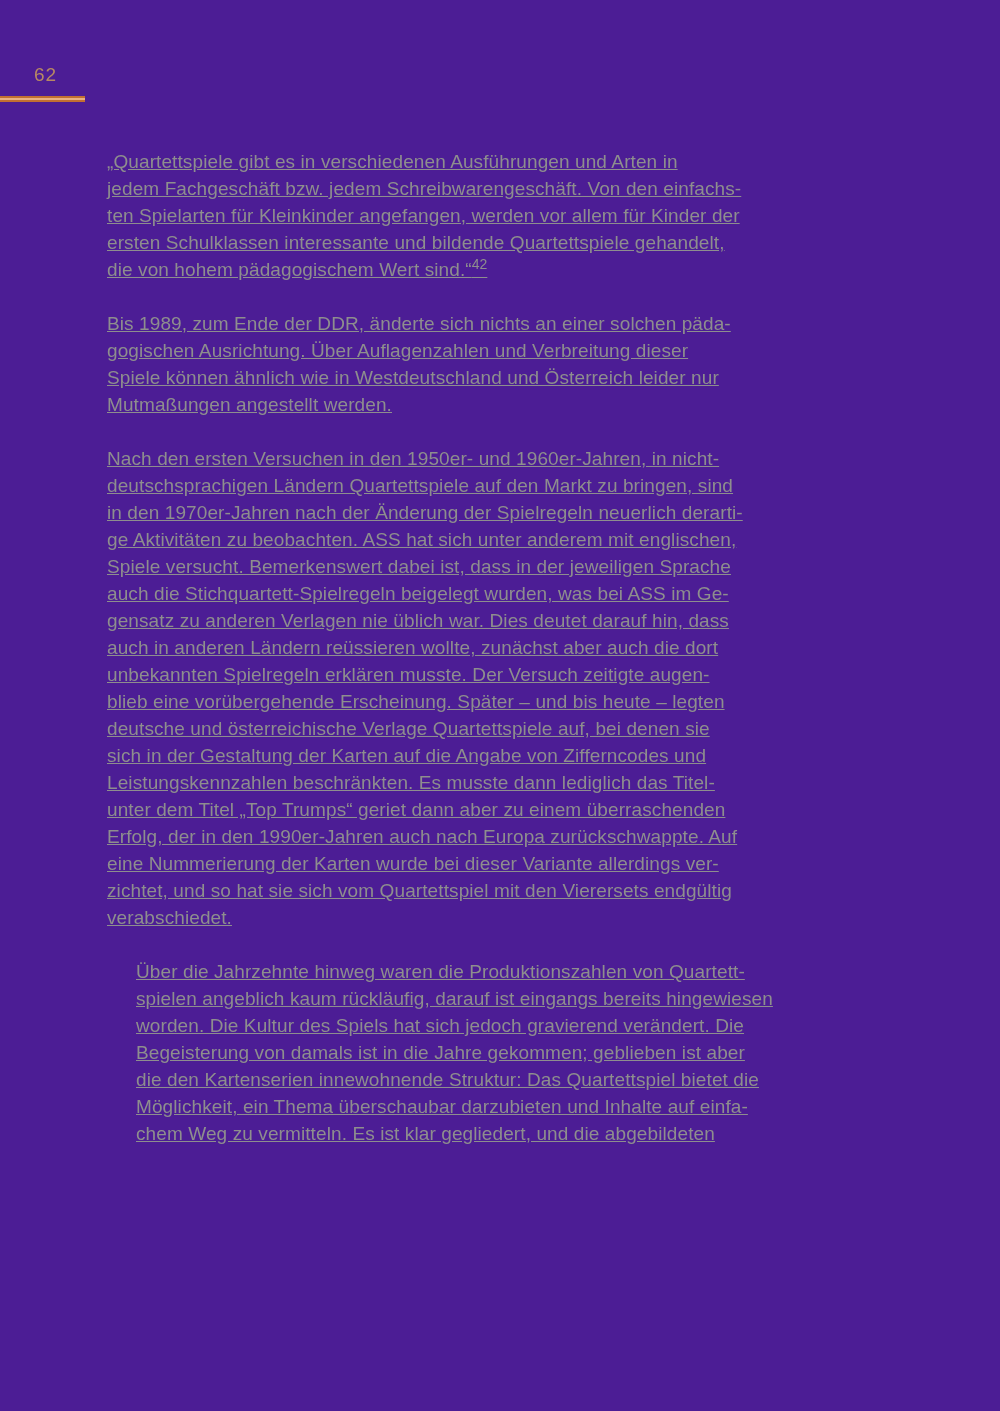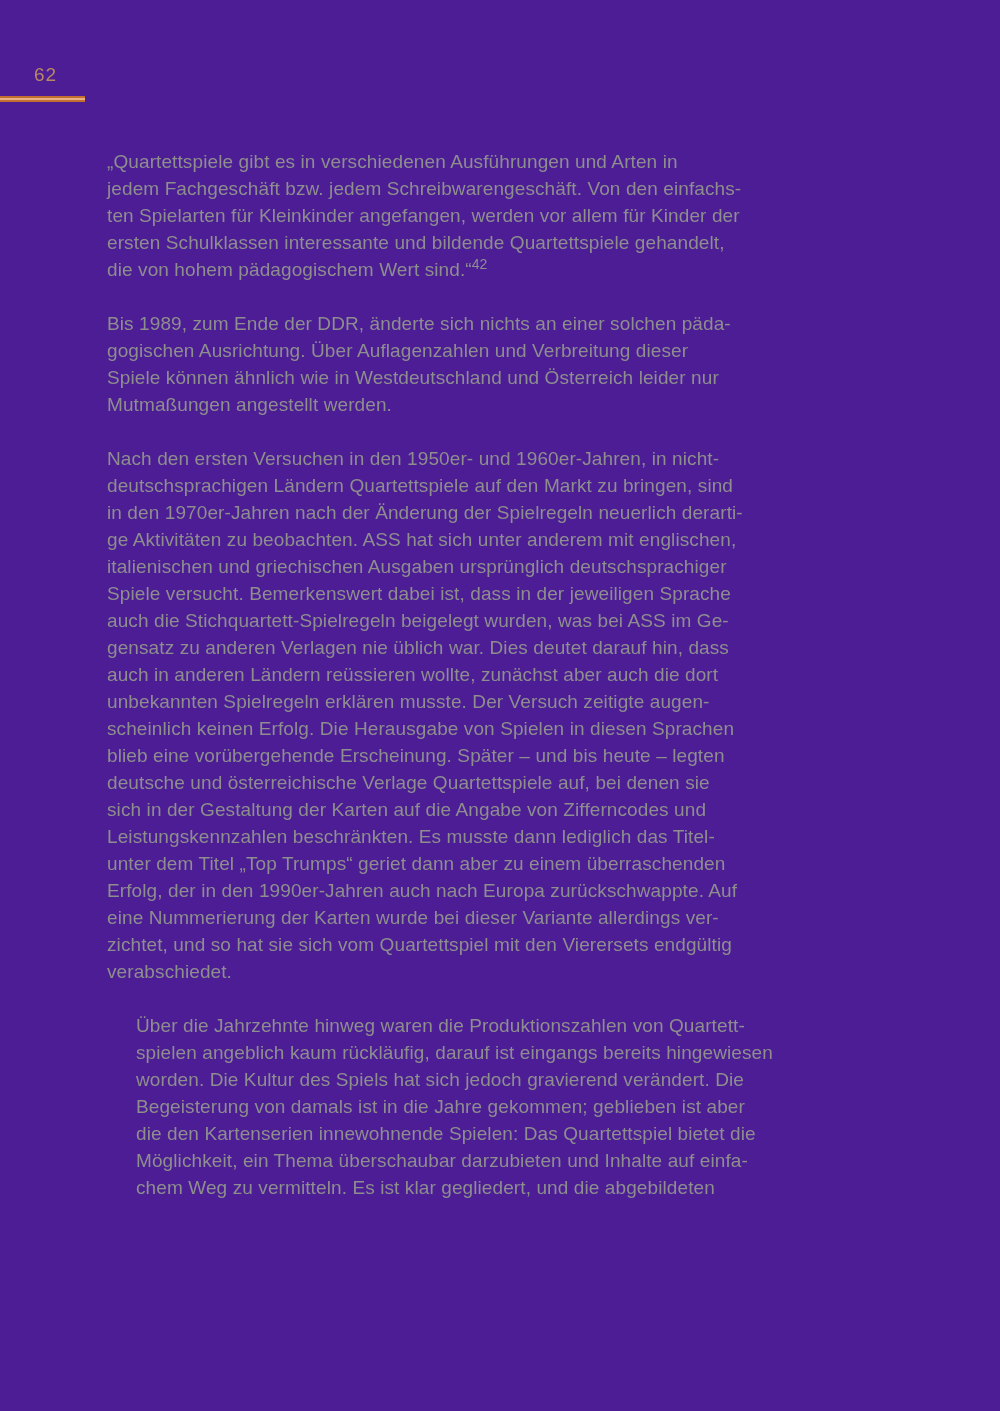--- a/index.html
+++ b/index.html
@@ -44,20 +44,21 @@
   
   .text-column {
     position: absolute;
     left: 107px;
     top: 148px;
     width: 700px;
     color: #8e8e8e;
     font-size: 19px;
     font-weight: 300;
     letter-spacing: 0.1px;
+    text-decoration: underline;
   }
   .paragraph {
     margin: 0 0 27px 0;
   }
   .paragraph:last-child {
     margin-bottom: 0;
     margin-left: 29px;
   }
   .line {
     line-height: 27px;
@@ -99,42 +100,40 @@
         <div class="line">gogischen Ausrichtung. Über Auflagenzahlen und Verbreitung dieser</div>
         <div class="line">Spiele können ähnlich wie in Westdeutschland und Österreich leider nur</div>
         <div class="line">Mutmaßungen angestellt werden.</div>
       </div>
 
     <div class="paragraph">
         <div class="line">Nach den ersten Versuchen in den 1950er- und 1960er-Jahren, in nicht-</div>
         <div class="line">deutschsprachigen Ländern Quartettspiele auf den Markt zu bringen, sind</div>
         <div class="line">in den 1970er-Jahren nach der Änderung der Spielregeln neuerlich derarti-</div>
         <div class="line">ge Aktivitäten zu beobachten. ASS hat sich unter anderem mit englischen,</div>
-        <div class="line">italienischen und griechischen Ausgaben ursprünglich deutschsprachiger</div>
         <div class="line">Spiele versucht. Bemerkenswert dabei ist, dass in der jeweiligen Sprache</div>
         <div class="line">auch die Stichquartett-Spielregeln beigelegt wurden, was bei ASS im Ge-</div>
         <div class="line">gensatz zu anderen Verlagen nie üblich war. Dies deutet darauf hin, dass</div>
         <div class="line">auch in anderen Ländern reüssieren wollte, zunächst aber auch die dort</div>
         <div class="line">unbekannten Spielregeln erklären musste. Der Versuch zeitigte augen-</div>
-        <div class="line">scheinlich keinen Erfolg. Die Herausgabe von Spielen in diesen Sprachen</div>
         <div class="line">blieb eine vorübergehende Erscheinung. Später – und bis heute – legten</div>
         <div class="line">deutsche und österreichische Verlage Quartettspiele auf, bei denen sie</div>
         <div class="line">sich in der Gestaltung der Karten auf die Angabe von Zifferncodes und</div>
         <div class="line">Leistungskennzahlen beschränkten. Es musste dann lediglich das Titel-</div>
         <div class="line">unter dem Titel „Top Trumps“ geriet dann aber zu einem überraschenden</div>
         <div class="line">Erfolg, der in den 1990er-Jahren auch nach Europa zurückschwappte. Auf</div>
         <div class="line">eine Nummerierung der Karten wurde bei dieser Variante allerdings ver-</div>
         <div class="line">zichtet, und so hat sie sich vom Quartettspiel mit den Vierersets endgültig</div>
         <div class="line">verabschiedet.</div>
       </div>
 
     <div class="paragraph">
         <div class="line">Über die Jahrzehnte hinweg waren die Produktionszahlen von Quartett-</div>
         <div class="line">spielen angeblich kaum rückläufig, darauf ist eingangs bereits hingewiesen</div>
         <div class="line">worden. Die Kultur des Spiels hat sich jedoch gravierend verändert. Die</div>
         <div class="line">Begeisterung von damals ist in die Jahre gekommen; geblieben ist aber</div>
-        <div class="line">die den Kartenserien innewohnende Spielen: Das Quartettspiel bietet die</div>
+        <div class="line">die den Kartenserien innewohnende Struktur: Das Quartettspiel bietet die</div>
         <div class="line">Möglichkeit, ein Thema überschaubar darzubieten und Inhalte auf einfa-</div>
         <div class="line">chem Weg zu vermitteln. Es ist klar gegliedert, und die abgebildeten</div>
       </div>
 
   </main>
 </div>
 
 </body></html>

